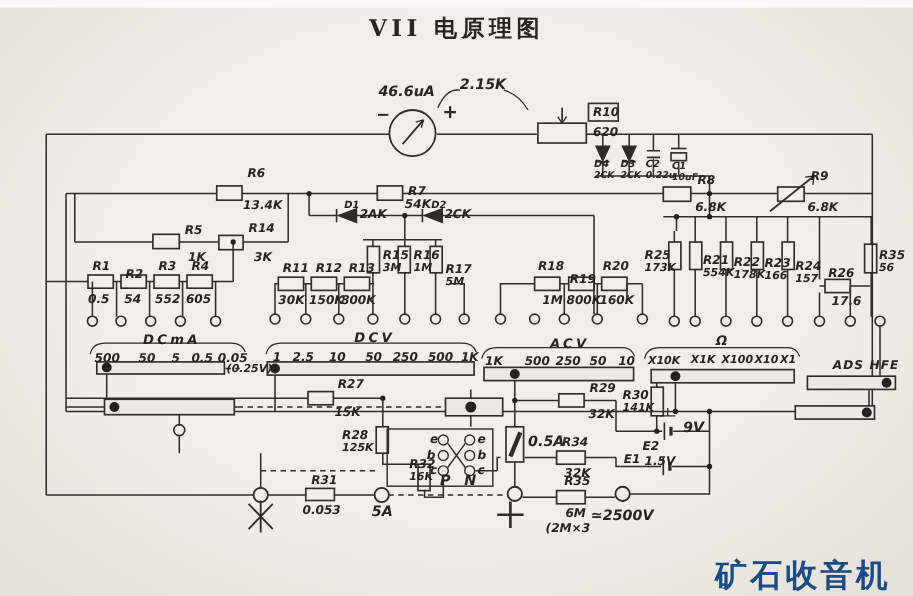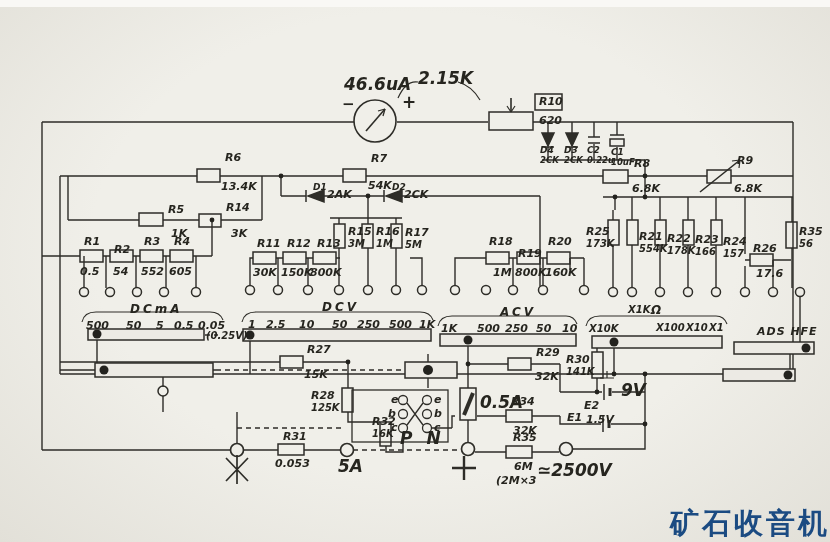--- a/index.html
+++ b/index.html
@@ -7,27 +7,27 @@
          background:radial-gradient(ellipse at 50% 45%, #f0efe9 55%, #e2e0d8 100%);
          font-family:"DejaVu Sans",sans-serif;color:#2b2a26;}
   .edge-top{position:absolute;left:0;top:0;width:830px;height:7px;background:#f9f8f5;}
   .title{position:absolute;left:0;top:12px;width:830px;text-align:center;
          font:700 21px "DejaVu Serif",serif;letter-spacing:4px;color:#262520;}
   .lbl{position:absolute;font:italic 700 11px "DejaVu Sans",sans-serif;line-height:12px;
        white-space:nowrap;color:#26251f;}
   .lbl .v{display:block;font-size:10px;font-weight:700;}
   .sm{font-size:9px;line-height:10px;}
   .sm .v{font-size:8.5px;}
-  .f13{font-size:17px;}
+  .f13{font-size:13px;}
   .f15{font-size:15px;}
   .f17{font-size:17px;font-style:normal;}
   .sec{position:absolute;font:italic 700 12px "DejaVu Sans",sans-serif;letter-spacing:3px;color:#26251f;}
   .rg{position:absolute;font:italic 700 11px "DejaVu Sans",sans-serif;color:#26251f;white-space:nowrap;}
   .rg10{font-size:10px;}
-  .wm{position:absolute;right:0;bottom:4px;text-align:center;}
+  .wm{position:absolute;right:20px;bottom:4px;text-align:center;}
   .wm .n{font:700 29px "DejaVu Sans",sans-serif;letter-spacing:3px;color:#1b4b82;line-height:30px;}
   .wm .u{font:700 16px "DejaVu Sans",sans-serif;color:#1b4b82;line-height:18px;}
   svg{position:absolute;left:0;top:0;}
 </style>
 </head>
 <body>
 
 <div class="stage">
   <div class="edge-top"></div>
 
@@ -233,37 +233,38 @@
         <circle cx="645" cy="374" r="2.4"></circle>
       <circle cx="645" cy="424" r="2.4"></circle>
         <circle cx="597" cy="392" r="2.4"></circle>
         <circle cx="348" cy="362" r="2.4"></circle>
       <circle cx="468" cy="364" r="2.4"></circle>
         <circle cx="614" cy="374" r="2.4"></circle>
         <circle cx="212" cy="220" r="2.4"></circle>
     </g>
   </svg>
 
+  <div class="title">VII 电原理图</div>
 
   <div class="lbl f13" style="left:344px;top:78px">46.6uA</div>
   <div class="lbl f13" style="left:418px;top:72px">2.15K</div>
   <div class="lbl f15" style="left:342px;top:98px">−</div>
   <div class="lbl f17" style="left:402px;top:96px">+</div>
 
   <div class="lbl" style="left:539px;top:96px">R10</div>
   <div class="lbl" style="left:539px;top:115px">620</div>
 
   <div class="lbl sm" style="left:540px;top:145px"><span>D4</span><span class="v">2CK</span></div>
   <div class="lbl sm" style="left:564px;top:145px"><span>D3</span><span class="v">2CK</span></div>
   <div class="lbl sm" style="left:587px;top:145px"><span>C2</span><span class="v">0.22u</span></div>
   <div class="lbl sm" style="left:611px;top:147px"><span>C1</span><span class="v">10uF</span></div>
 
   <div class="lbl" style="left:225px;top:152px">R6</div>
   <div class="lbl" style="left:221px;top:181px">13.4K</div>
-  <div class="lbl" style="left:371px;top:153px">R7</div>
+  <div class="lbl" style="left:371px;top:168px">R7</div>
   <div class="lbl" style="left:368px;top:180px">54K</div>
   <div class="lbl" style="left:634px;top:158px">R8</div>
   <div class="lbl" style="left:632px;top:183px">6.8K</div>
   <div class="lbl" style="left:737px;top:155px">R9</div>
   <div class="lbl" style="left:734px;top:183px">6.8K</div>
 
   <div class="lbl sm" style="left:313px;top:182px">D1</div>
   <div class="lbl" style="left:327px;top:189px">2AK</div>
   <div class="lbl sm" style="left:392px;top:182px">D2</div>
   <div class="lbl" style="left:404px;top:189px">2CK</div>
@@ -284,21 +285,21 @@
 
   <div class="lbl" style="left:257px;top:238px">R11</div>
   <div class="lbl" style="left:253px;top:267px">30K</div>
   <div class="lbl" style="left:287px;top:238px">R12</div>
   <div class="lbl" style="left:281px;top:267px">150K</div>
   <div class="lbl" style="left:317px;top:238px">R13</div>
   <div class="lbl" style="left:310px;top:267px">800K</div>
 
   <div class="lbl" style="left:348px;top:226px"><span>R15</span><span class="v">3M</span></div>
   <div class="lbl" style="left:376px;top:226px"><span>R16</span><span class="v">1M</span></div>
-  <div class="lbl" style="left:405px;top:227px"><span>R17</span><span class="v">5M</span></div>
+  <div class="lbl" style="left:405px;top:239px"><span>R17</span><span class="v">5M</span></div>
 
   <div class="lbl" style="left:489px;top:236px">R18</div>
   <div class="lbl" style="left:493px;top:267px">1M</div>
   <div class="lbl" style="left:518px;top:248px">R19</div>
   <div class="lbl" style="left:515px;top:267px">800K</div>
   <div class="lbl" style="left:548px;top:236px">R20</div>
   <div class="lbl" style="left:545px;top:267px">160K</div>
 
   <div class="lbl" style="left:586px;top:226px"><span>R25</span><span class="v">173K</span></div>
   <div class="lbl" style="left:639px;top:231px"><span>R21</span><span class="v">554K</span></div>
@@ -330,21 +331,21 @@
   <span class="rg" style="left:389px;top:318px">500</span>
   <span class="rg" style="left:419px;top:318px">1K</span>
 
   <span class="rg" style="left:441px;top:322px">1K</span>
   <span class="rg" style="left:477px;top:322px">500</span>
   <span class="rg" style="left:505px;top:322px">250</span>
   <span class="rg" style="left:536px;top:322px">50</span>
   <span class="rg" style="left:562px;top:322px">10</span>
 
   <span class="rg rg10" style="left:589px;top:323px">X10K</span>
-  <span class="rg rg10" style="left:628px;top:304px">X1K</span>
+  <span class="rg rg10" style="left:628px;top:322px">X1K</span>
   <span class="rg rg10" style="left:656px;top:322px">X100</span>
   <span class="rg rg10" style="left:686px;top:322px">X10</span>
   <span class="rg rg10" style="left:709px;top:322px">X1</span>
 
   <div class="lbl" style="left:307px;top:344px">R27</div>
   <div class="lbl" style="left:304px;top:369px">15K</div>
   <div class="lbl" style="left:311px;top:390px"><span>R28</span><span class="v">125K</span></div>
   <div class="lbl" style="left:536px;top:347px">R29</div>
   <div class="lbl" style="left:535px;top:371px">32K</div>
   <div class="lbl" style="left:566px;top:354px"><span>R30</span><span class="v">141K</span></div>

